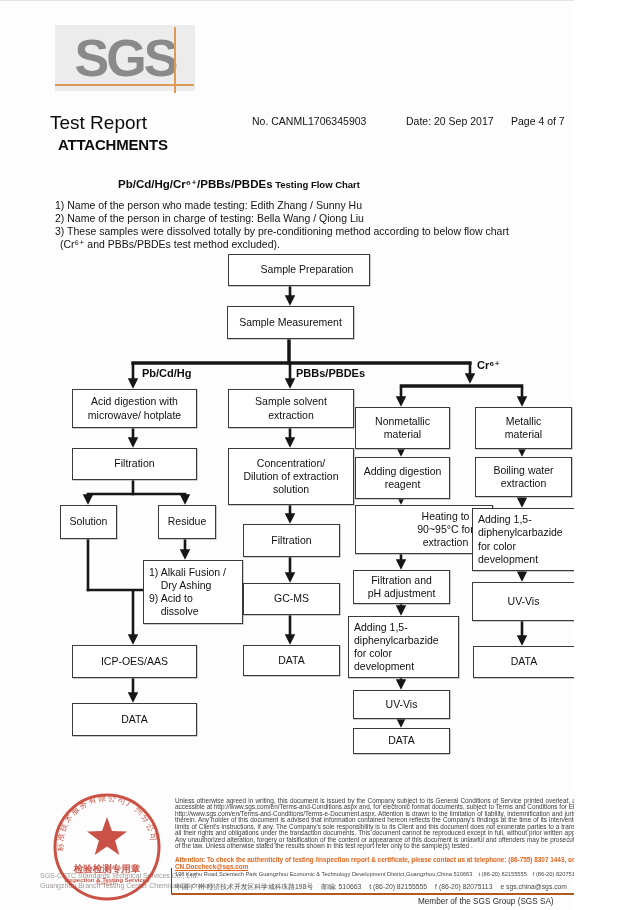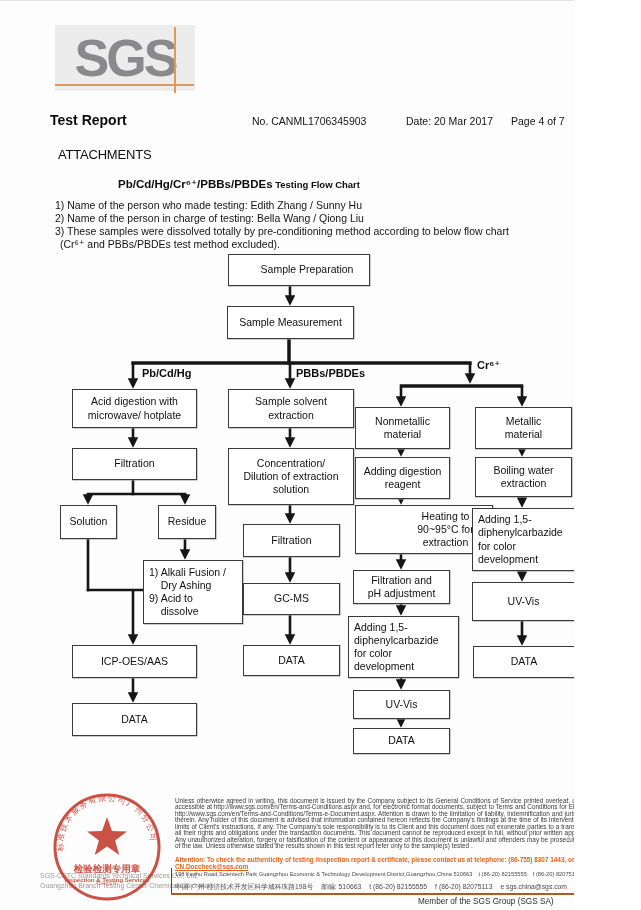--- a/index.html
+++ b/index.html
@@ -5,23 +5,23 @@
   html,body{margin:0;padding:0;background:#ffffff;}
   #page{position:relative;width:574px;height:910px;background:#fdfdfd;overflow:hidden;
         font-family:"Liberation Sans","DejaVu Sans",sans-serif;color:#1a1a1a;}
   .abs{position:absolute;}
   
   #toprule{left:0;top:0;width:641px;height:1px;background:#e3e3e3;}
   #logo-box{left:55px;top:25px;width:140px;height:66px;background:#ececec;
             display:flex;align-items:center;justify-content:center;}
   #logo-text{font-size:52px;font-weight:bold;color:#8a8a8c;letter-spacing:-3px;line-height:1;}
   .logo-line{background:#dd9a58;}
-  #hdr-title{left:50px;top:112px;font-size:14px;font-weight:bold;color:#0c0c0c;}
+  #hdr-title{left:50px;top:112px;font-size:19px;font-weight:normal;color:#0c0c0c;}
   .hdr-meta{top:115px;font-size:10.5px;color:#141414;padding-left:44px;}
-  #attachments{left:58px;top:147px;font-size:13px;font-weight:normal;letter-spacing:-0.2px;color:#0c0c0c;}
+  #attachments{left:58px;top:136px;font-size:15px;font-weight:bold;letter-spacing:-0.2px;color:#0c0c0c;}
   #flow-title{left:0;top:174px;width:478px;text-align:center;color:#0c0c0c;}
   #flow-title .main{font-size:11.5px;font-weight:bold;}
   #flow-title .suffix{font-size:9.5px;font-weight:bold;}
   .note{left:55px;font-size:10.5px;color:#141414;white-space:pre;}
   
   .fc-box{position:absolute;border:1px solid #3a3a3a;box-shadow:0.5px 0.5px 0 #9a9a9a;
           background:#fff;display:flex;align-items:center;justify-content:center;
           text-align:center;font-size:10.5px;line-height:1.24;white-space:pre;color:#101010;}
   .fc-box.left-align{justify-content:flex-start;text-align:left;padding-left:5px;}
   .fc-label{position:absolute;font-size:11px;font-weight:bold;color:#0c0c0c;white-space:pre;}
@@ -49,21 +49,21 @@
   <div class="abs" id="toprule"></div>
 
   <div class="abs" id="logo-box">
     <span id="logo-text">SGS</span>
   </div>
   <div class="abs logo-line" style="left:55px;top:84px;width:139px;height:2px;"></div>
   <div class="abs logo-line" style="left:174px;top:27px;width:2px;height:66px;"></div>
 
   <div class="abs" id="hdr-title">Test Report</div>
   <div class="abs hdr-meta" style="left:208px;">No. CANML1706345903</div>
-  <div class="abs hdr-meta" style="left:362px;">Date: 20 Mar 2017</div>
+  <div class="abs hdr-meta" style="left:362px;">Date: 20 Sep 2017</div>
   <div class="abs hdr-meta" style="left:467px;">Page 4 of 7</div>
 
   <div class="abs" id="attachments">ATTACHMENTS</div>
 
   <div class="abs" id="flow-title">
     <span class="main">Pb/Cd/Hg/Cr⁶⁺/PBBs/PBDEs</span><span class="suffix"> Testing Flow Chart</span>
   </div>
 
   <div class="abs note" style="top:199px;">1) Name of the person who made testing: Edith Zhang / Sunny Hu</div>
   <div class="abs note" style="top:212px;">2) Name of the person in charge of testing: Bella Wang / Qiong Liu</div>

